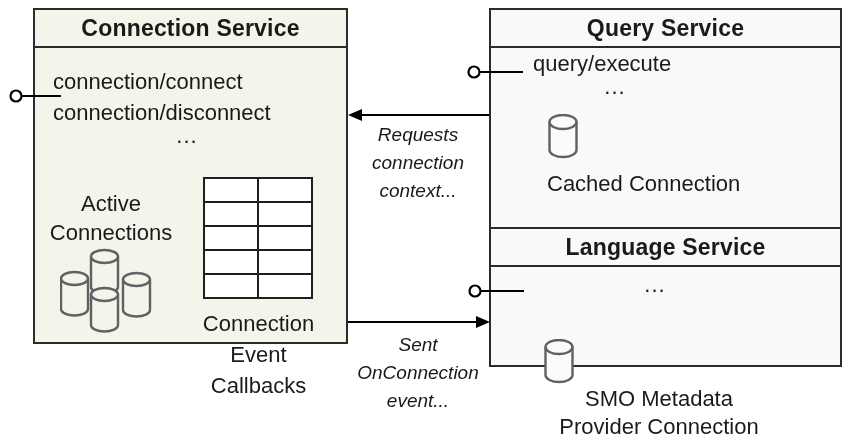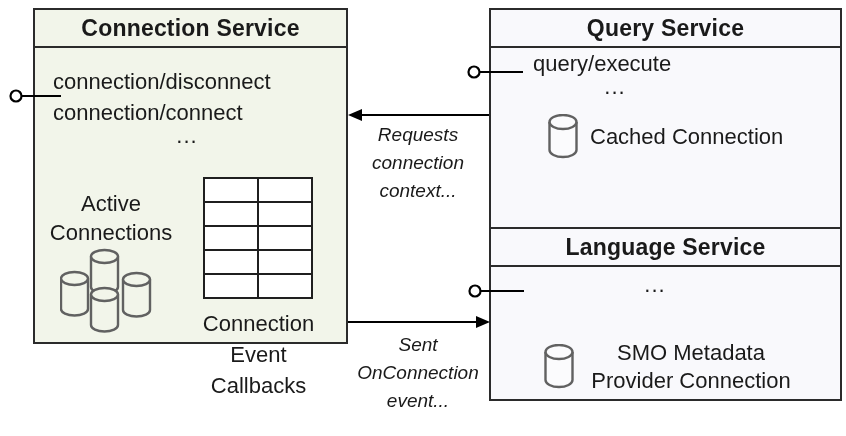--- a/index.html
+++ b/index.html
@@ -13,21 +13,21 @@
     --text:#1a1a1a;
   }
   *{margin:0;padding:0;box-sizing:border-box;}
   html,body{background:#fff;}
   body{font-family:"Liberation Sans", sans-serif;color:var(--text);}
   .canvas{position:relative;width:846px;height:436px;background:var(--background);overflow:hidden;}
 
   .box{position:absolute;border:2px solid var(--box-border);}
   .box.connection{left:33px;top:8px;width:315px;height:336px;background:var(--connection-box-fill);}
   .box.query{left:489px;top:8px;width:353px;height:227px;background:var(--service-box-fill);}
-  .box.language{left:489px;top:227px;width:353px;height:174px;background:var(--service-box-fill);}
+  .box.language{left:489px;top:227px;width:353px;height:140px;background:var(--service-box-fill);}
 
   .box-header{
     height:38px;border-bottom:2px solid var(--box-border);
     display:flex;align-items:center;justify-content:center;
     font-size:23px;font-weight:bold;letter-spacing:.2px;
   }
 
   .methods{position:absolute;font-size:22px;line-height:31px;}
   .connection .methods{left:18px;top:56px;width:268px;}
   .query .methods{left:42px;top:39px;width:164px;line-height:30px;}
@@ -47,21 +47,21 @@
     position:absolute;left:168px;top:167px;width:110px;height:122px;
     display:grid;grid-template-columns:1fr 1fr;grid-template-rows:repeat(5,1fr);
     gap:2px;background:var(--table-line);border:2px solid var(--table-line);
   }
   .cb-cell{background:#ffffff;}
   .cb-label{
     position:absolute;left:146px;top:298px;width:155px;
     text-align:center;font-size:22px;line-height:31px;
   }
 
-  .db-row{position:absolute;display:flex;align-items:center;}
+  .db-row{position:absolute;display:flex;flex-direction:column;}
   .query .db-row{left:56px;top:104px;gap:11px;}
   .language .db-row{left:52px;top:110px;gap:0;}
   .db-row .db-label{font-size:22px;}
   .language .db-label{text-align:center;line-height:28px;width:232px;}
 
   .annotation{
     position:absolute;width:132px;text-align:center;
     font-size:19px;font-style:italic;line-height:28px;white-space:pre-line;
   }
   .annotation.requests{left:352px;top:121px;}
@@ -76,22 +76,22 @@
 </style>
 </head>
 <body>
 
 <div class="canvas">
 
   <div class="box connection">
     <div class="box-header">Connection Service</div>
 
     <div class="methods">
+      <div class="method">connection/connect</div>
       <div class="method">connection/disconnect</div>
-      <div class="method">connection/connect</div>
       <div class="ellipsis">...</div>
     </div>
 
     <div class="active-label ml">Active
 Connections</div>
 
     <svg class="cluster-icon" width="94" height="86" viewBox="0 0 94 86">
 
       <path class="cyl green" d="M31 8.5 V39 A13.5 6.5 0 0 0 58 39 V8.5"></path>
       <ellipse class="cyl green" cx="44.5" cy="8.5" rx="13.5" ry="6.5"></ellipse>

